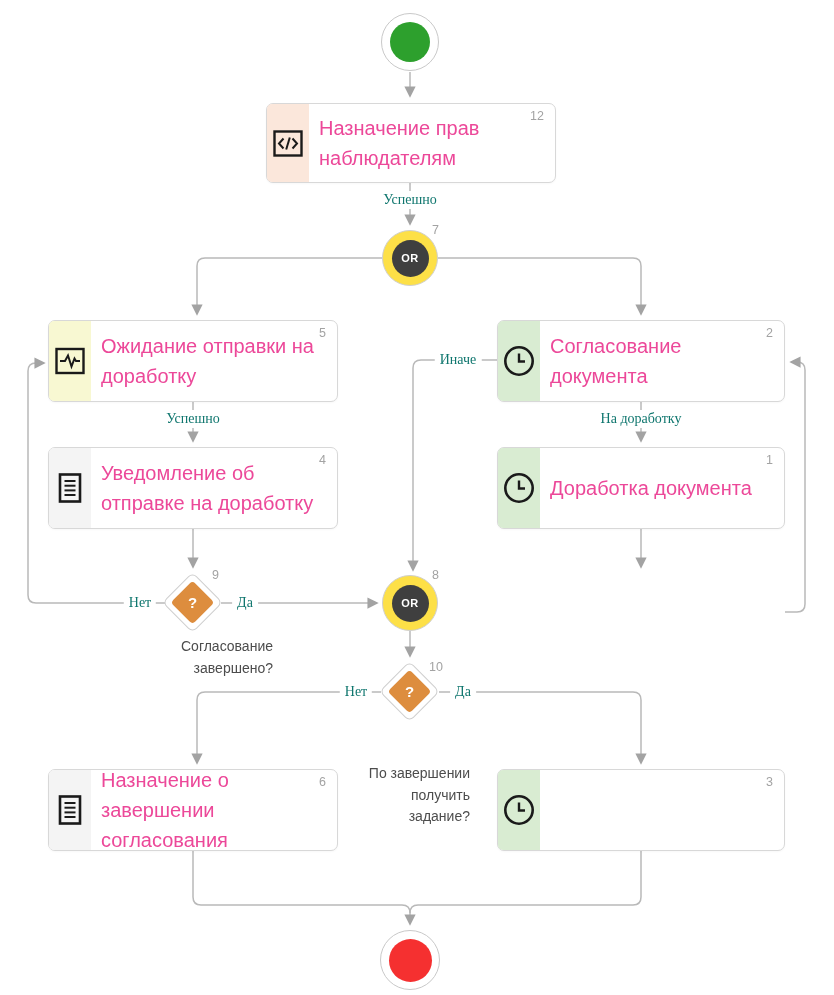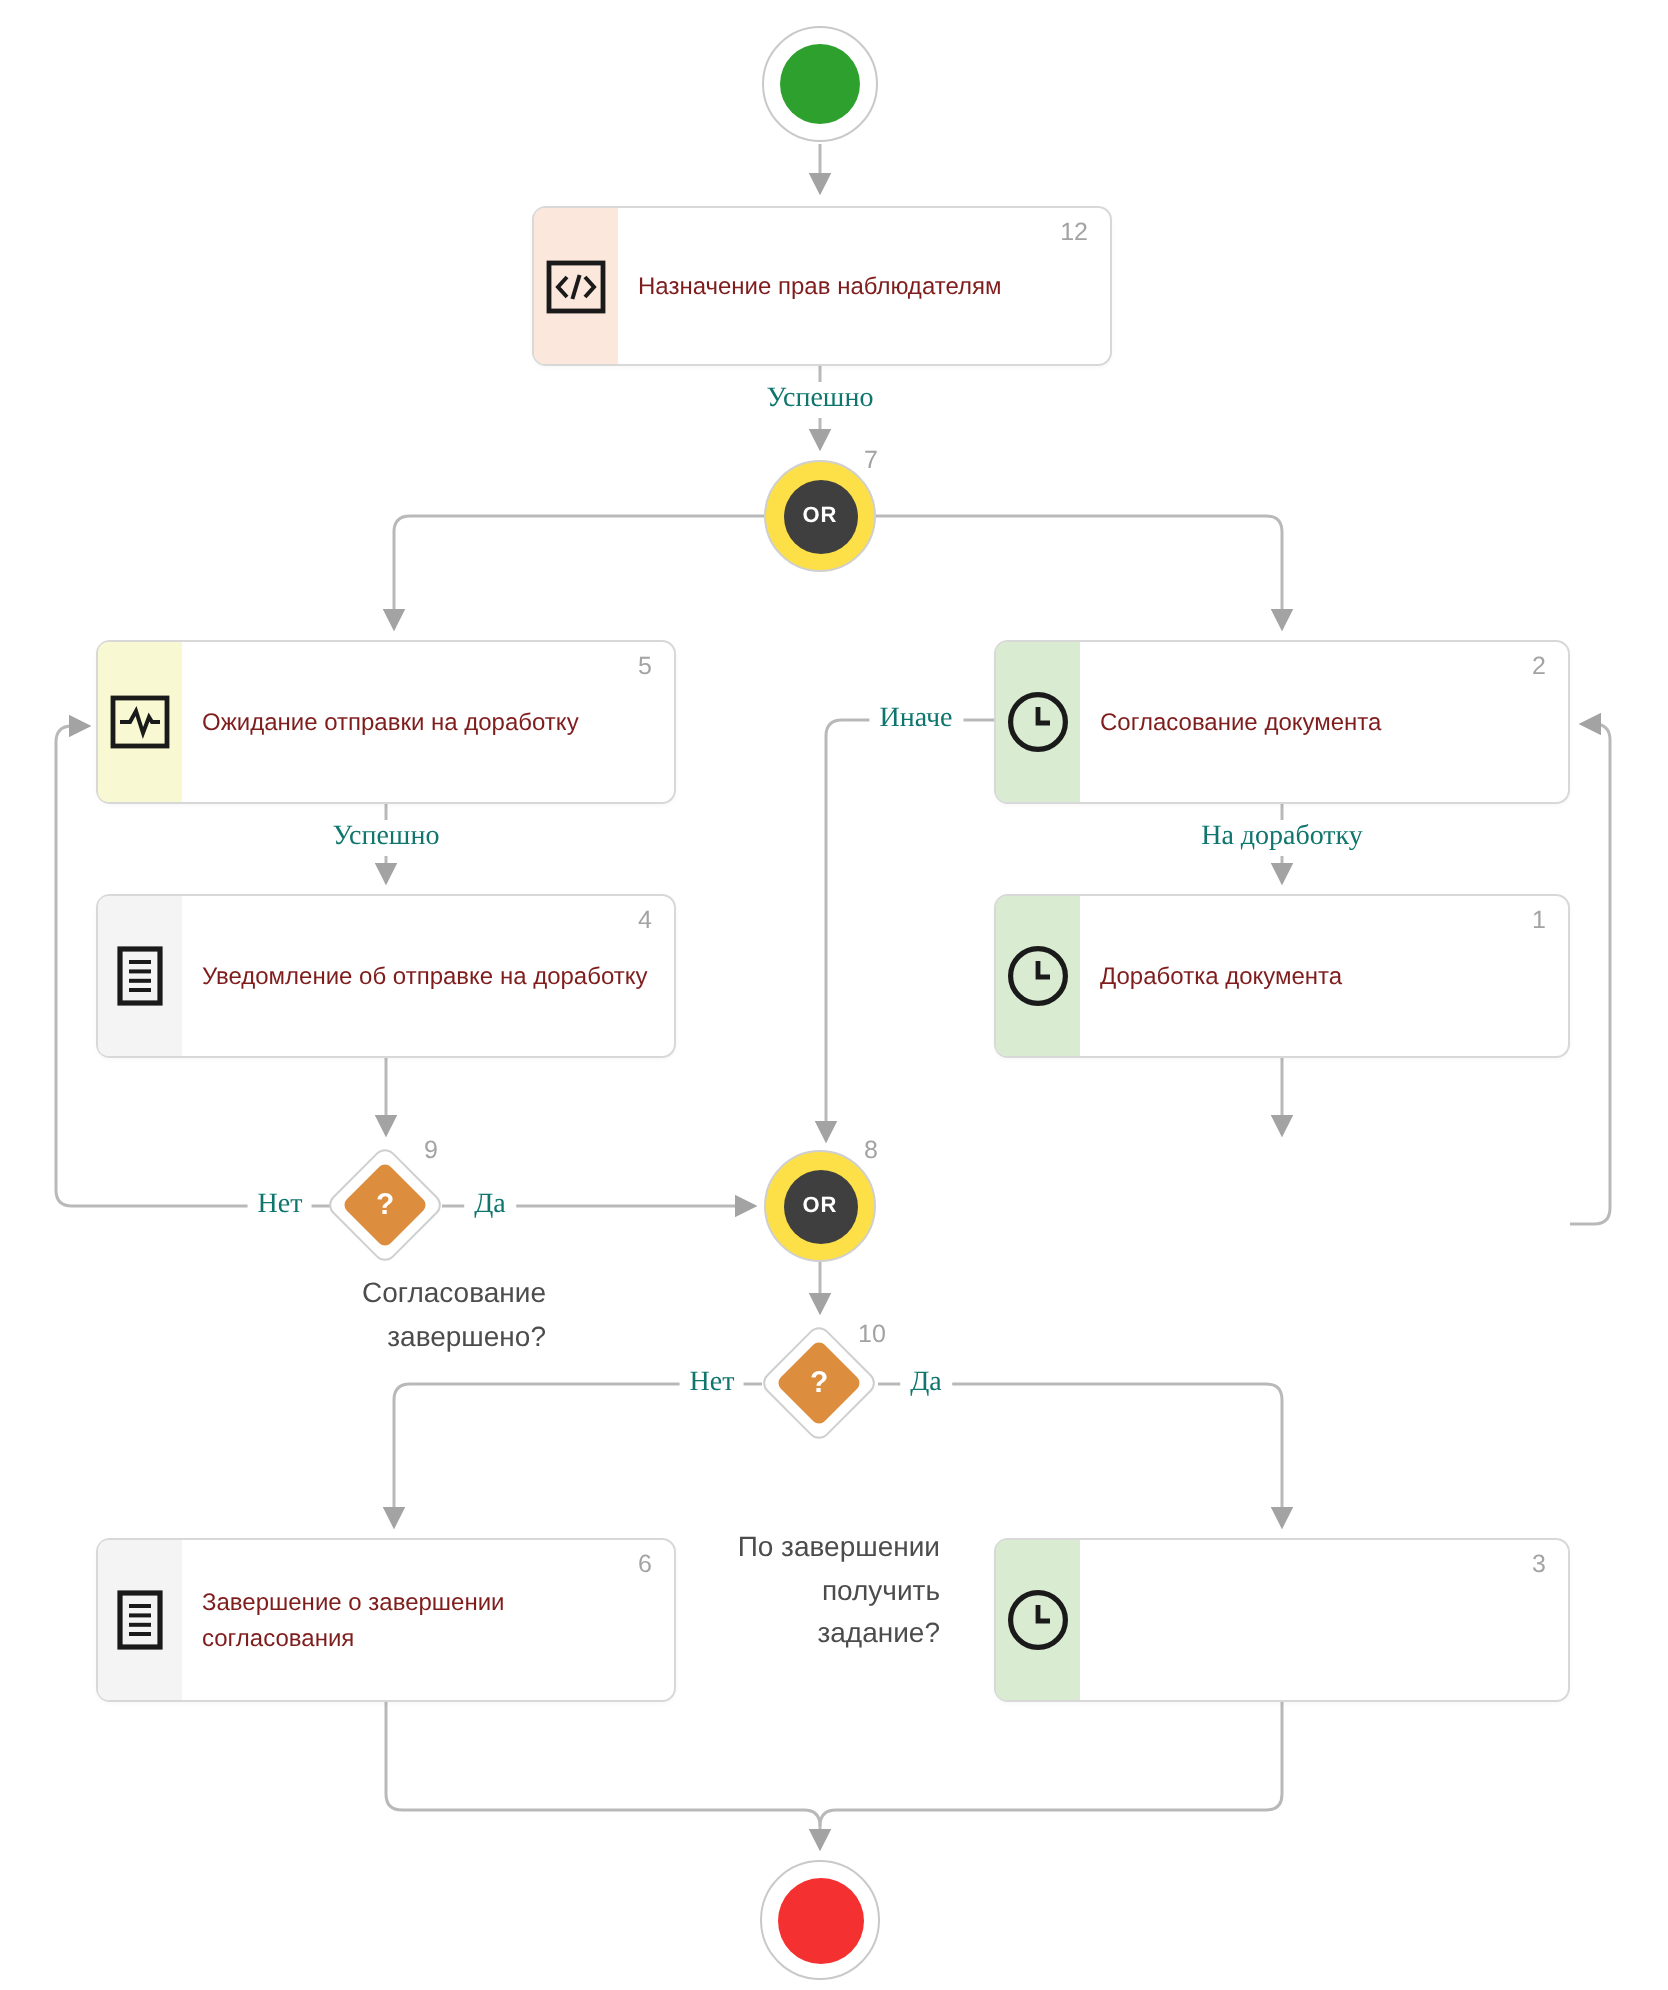--- a/index.html
+++ b/index.html
@@ -15,21 +15,21 @@
     border-radius:7px;box-sizing:border-box;z-index:2;box-shadow:0 1px 2px rgba(0,0,0,.03);
   }
   .strip{position:absolute;left:0;top:0;bottom:0;width:42px;border-radius:5px 0 0 5px;
     display:flex;align-items:center;justify-content:center;}
   .strip.peach{background:#fbe7db;}
   .strip.yellow{background:#f8f8d2;}
   .strip.green{background:#d9ecd2;}
   .strip.gray{background:#f4f4f4;}
   .task-label{
     position:absolute;left:52px;right:12px;top:0;bottom:0;display:flex;align-items:center;
-    font-size:12px;line-height:1.5;color:#7f1d1d;
+    font-size:20px;line-height:1.5;color:#ec4899;
   }
   .num{position:absolute;top:5px;right:11px;font-size:12.5px;color:#a3a3a3;z-index:3;}
 
   
   .event-outer{position:absolute;border-radius:50%;background:#fff;border:1.5px solid #c9c9c9;
     display:flex;align-items:center;justify-content:center;z-index:2;box-sizing:border-box;}
   .event-inner{border-radius:50%;}
 
   
   .or-outer{position:absolute;width:56px;height:56px;border-radius:50%;background:#fde047;
@@ -190,21 +190,21 @@
     <div class="strip gray">
       <svg width="24" height="30" viewBox="0 0 24 30">
         <rect x="2" y="1.5" width="20" height="27" fill="none" stroke="#1a1a1a" stroke-width="2.6"></rect>
         <line x1="6.5" y1="8" x2="17.5" y2="8" stroke="#1a1a1a" stroke-width="2"></line>
         <line x1="6.5" y1="12.7" x2="17.5" y2="12.7" stroke="#1a1a1a" stroke-width="2"></line>
         <line x1="6.5" y1="17.4" x2="17.5" y2="17.4" stroke="#1a1a1a" stroke-width="2"></line>
         <line x1="6.5" y1="22" x2="17.5" y2="22" stroke="#1a1a1a" stroke-width="2"></line>
       </svg>
     </div>
     <div class="num">6</div>
-    <div class="task-label">Завершение о завершении согласования</div>
+    <div class="task-label">Назначение о завершении согласования</div>
   </div>
 
   <div class="task" style="left:497px;top:769px;width:288px;">
     <div class="strip green">
       <svg width="34" height="34" viewBox="0 0 34 34">
         <circle cx="17" cy="17" r="13.7" fill="none" stroke="#1a1a1a" stroke-width="2.6"></circle>
         <polyline points="17,9.5 17,17.5 23,17.5" fill="none" stroke="#1a1a1a" stroke-width="2.4"></polyline>
       </svg>
     </div>
     <div class="num">3</div>

